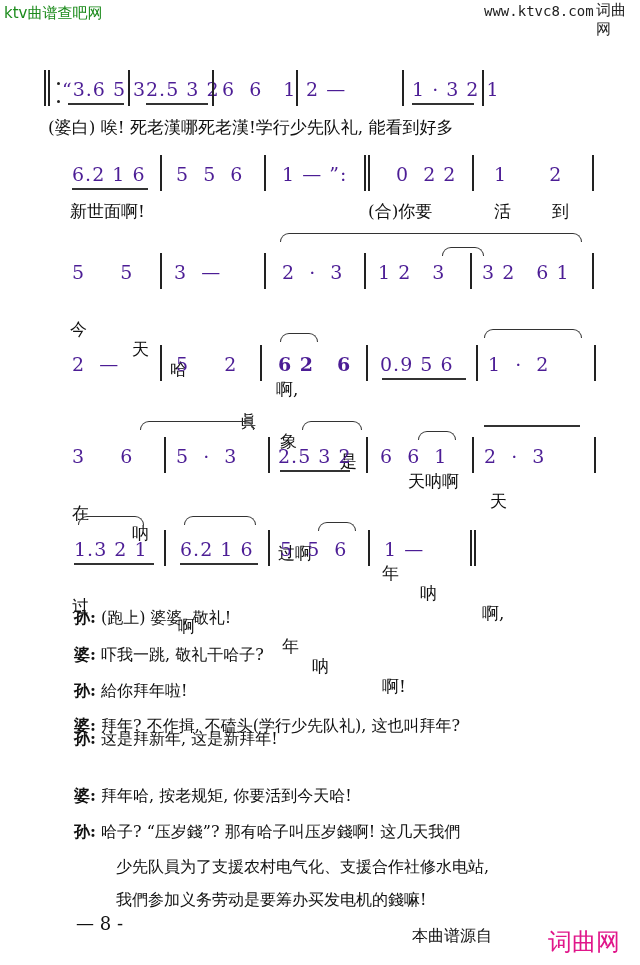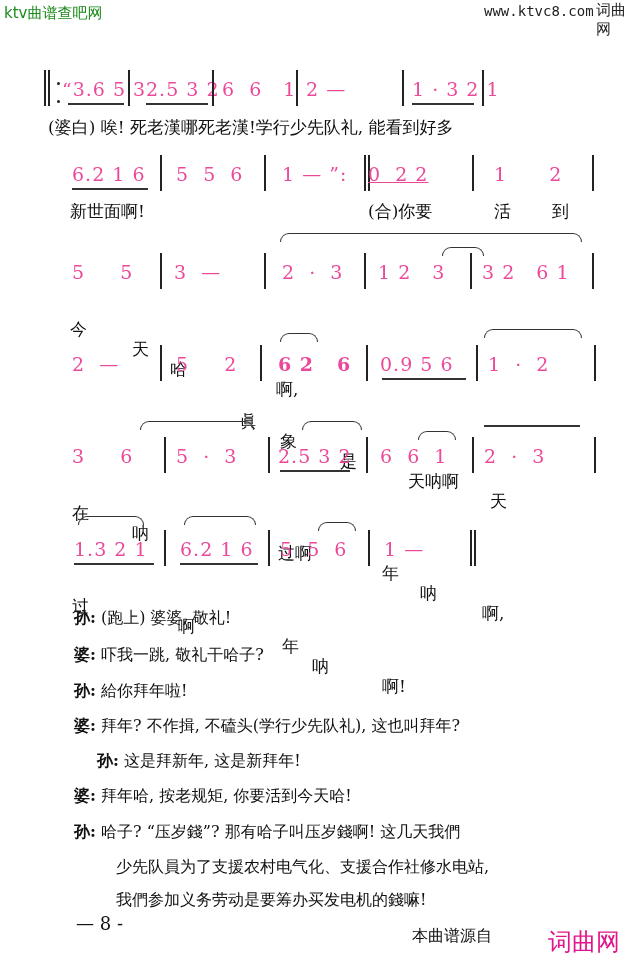--- a/index.html
+++ b/index.html
@@ -5,21 +5,21 @@
   html, body { margin: 0; padding: 0; }
   body {
     width: 640px; height: 965px; background: #ffffff; position: relative; overflow: hidden;
     font-family: "DejaVu Sans", sans-serif; color: #111;
   }
   .wm-left { position: absolute; left: 4px; top: 4px; font-size: 15px; color: #1a8a1a; }
   .wm-right { position: absolute; left: 484px; top: 3px; font-family: "DejaVu Sans Mono", monospace; font-size: 14px; color: #222; }
   .wm-right-cn { position: absolute; left: 596px; top: 1px; font-size: 15px; color: #222; }
   .barline { position: absolute; top: 0; width: 1.5px; height: 36px; background: #222; }
   .double { position: absolute; top: 0; width: 6px; height: 36px; border-left: 2px solid #222; border-right: 2px solid #222; box-sizing: border-box; }
-  .note { position: absolute; top: 8px; font-family: "DejaVu Serif", serif; font-size: 19px; color: #ec4899; letter-spacing: 1px; white-space: pre; text-align: center; }
+  .note { position: absolute; top: 8px; font-family: "DejaVu Serif", serif; font-size: 19px; color: #4c1d95; letter-spacing: 1px; white-space: pre; text-align: center; }
   .ul { position: absolute; height: 1.5px; background: #333; }
   .dot { position: absolute; width: 3px; height: 3px; background: #222; border-radius: 50%; }
   .slur { position: absolute; height: 8px; border-top: 1.5px solid #333; border-radius: 10px 10px 0 0; border-left: 1px solid #333; border-right: 1px solid #333; }
 
   .lyric { position: absolute; font-family: "DejaVu Serif", serif; font-size: 17px; color: #111; white-space: pre; }
   .dialog { position: absolute; left: 74px; font-family: "DejaVu Serif", serif; font-size: 16px; color: #111; white-space: pre; }
   .dialog .spk { font-weight: bold; }
   .page-num { position: absolute; left: 76px; top: 913px; font-family: "DejaVu Serif", serif; font-size: 18px; white-space: pre; }
   .src { position: absolute; left: 412px; top: 926px; font-size: 16px; color: #111; }
   .src-brand { position: absolute; left: 548px; top: 926px; font-size: 24px; color: #e0168a; }
@@ -52,21 +52,21 @@
 <div class="lyric" style="left:48px;top:116px;">(婆白) 唉! 死老漢哪死老漢!学行少先队礼, 能看到好多</div>
 
 <div style="position:absolute;left:0;top:155px;width:640px;height:40px;">
   <div class="note" style="left:72px;">6.2 1 6</div>
   <div class="ul" style="left:72px;top:33px;width:76px;"></div>
   <div class="barline" style="left:160px;"></div>
   <div class="note" style="left:176px;">5  5  6</div>
   <div class="barline" style="left:264px;"></div>
   <div class="note" style="left:282px;">1 — ”:</div>
   <div class="double" style="left:364px;"></div>
-  <div class="note" style="left:368px;text-decoration:underline;">0  2 2</div>
+  <div class="note" style="left:396px;">0  2 2</div>
   <div class="barline" style="left:472px;"></div>
   <div class="note" style="left:494px;">1      2</div>
   <div class="barline" style="left:592px;"></div>
 </div>
 <div class="lyric" style="left:70px;top:200px;">新世面啊!</div>
 <div class="lyric" style="left:368px;top:200px;">(合)你要</div>
 <div class="lyric" style="left:494px;top:200px;">活</div>
 <div class="lyric" style="left:552px;top:200px;">到</div>
 
 <div style="position:absolute;left:0;top:253px;width:640px;height:40px;">
@@ -159,21 +159,21 @@
   <span style="position:absolute;left:178px;">啊</span>
   <span style="position:absolute;left:282px;">年</span>
   <span style="position:absolute;left:312px;">呐</span>
   <span style="position:absolute;left:382px;">啊!</span>
 </div>
 
 <div class="dialog" style="top:608px;"><span class="spk">孙:</span> <span>(跑上) 婆婆, 敬礼!</span></div>
 <div class="dialog" style="top:645px;"><span class="spk">婆:</span> <span>吓我一跳, 敬礼干哈子?</span></div>
 <div class="dialog" style="top:681px;"><span class="spk">孙:</span> <span>給你拜年啦!</span></div>
 <div class="dialog" style="top:716px;"><span class="spk">婆:</span> <span>拜年? 不作揖, 不磕头(学行少先队礼), 这也叫拜年?</span></div>
-<div class="dialog" style="top:751px;margin-left:23px;"><span class="spk">孙:</span> <span>这是拜新年, 这是新拜年!</span></div>
+<div class="dialog" style="top:729px;"><span class="spk">孙:</span> <span>这是拜新年, 这是新拜年!</span></div>
 <div class="dialog" style="top:786px;"><span class="spk">婆:</span> <span>拜年哈, 按老规矩, 你要活到今天哈!</span></div>
 <div class="dialog" style="top:822px;"><span class="spk">孙:</span> <span>哈子? “压岁錢”? 那有哈子叫压岁錢啊! 这几天我們</span></div>
 <div class="dialog" style="top:857px;left:116px;"><span>少先队員为了支援农村电气化、支援合作社修水电站,</span></div>
 <div class="dialog" style="top:890px;left:116px;"><span>我們参加义务劳动是要筹办买发电机的錢嘛!</span></div>
 
 <div class="page-num">— 8 -</div>
 
 <div class="src">本曲谱源自</div>
 <div class="src-brand">词曲网</div>
 

